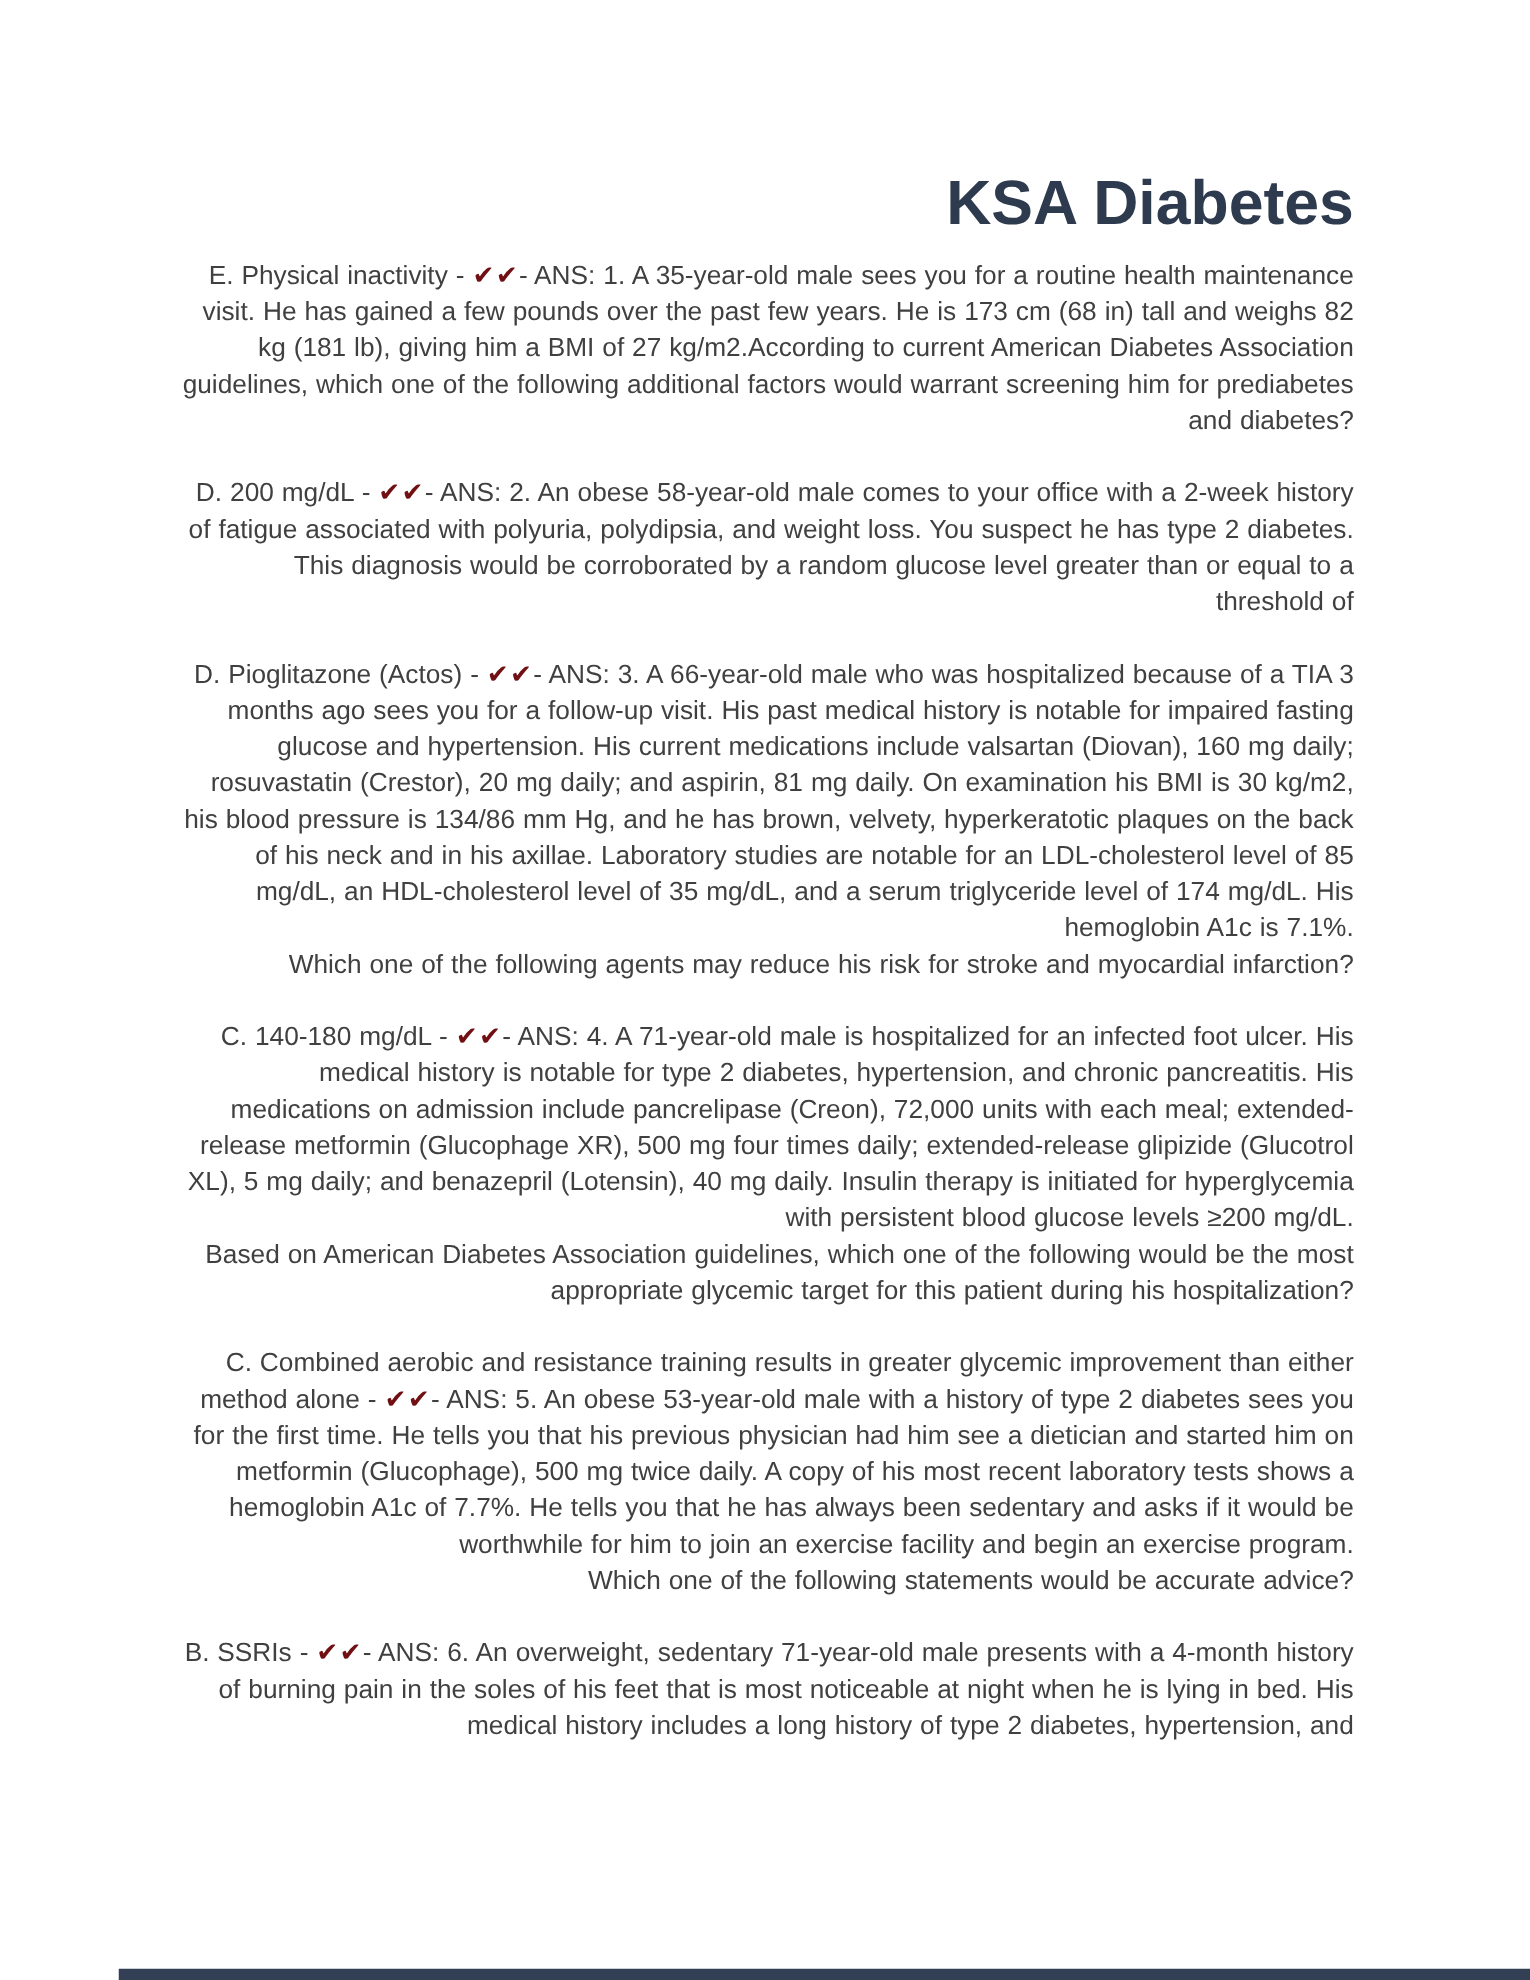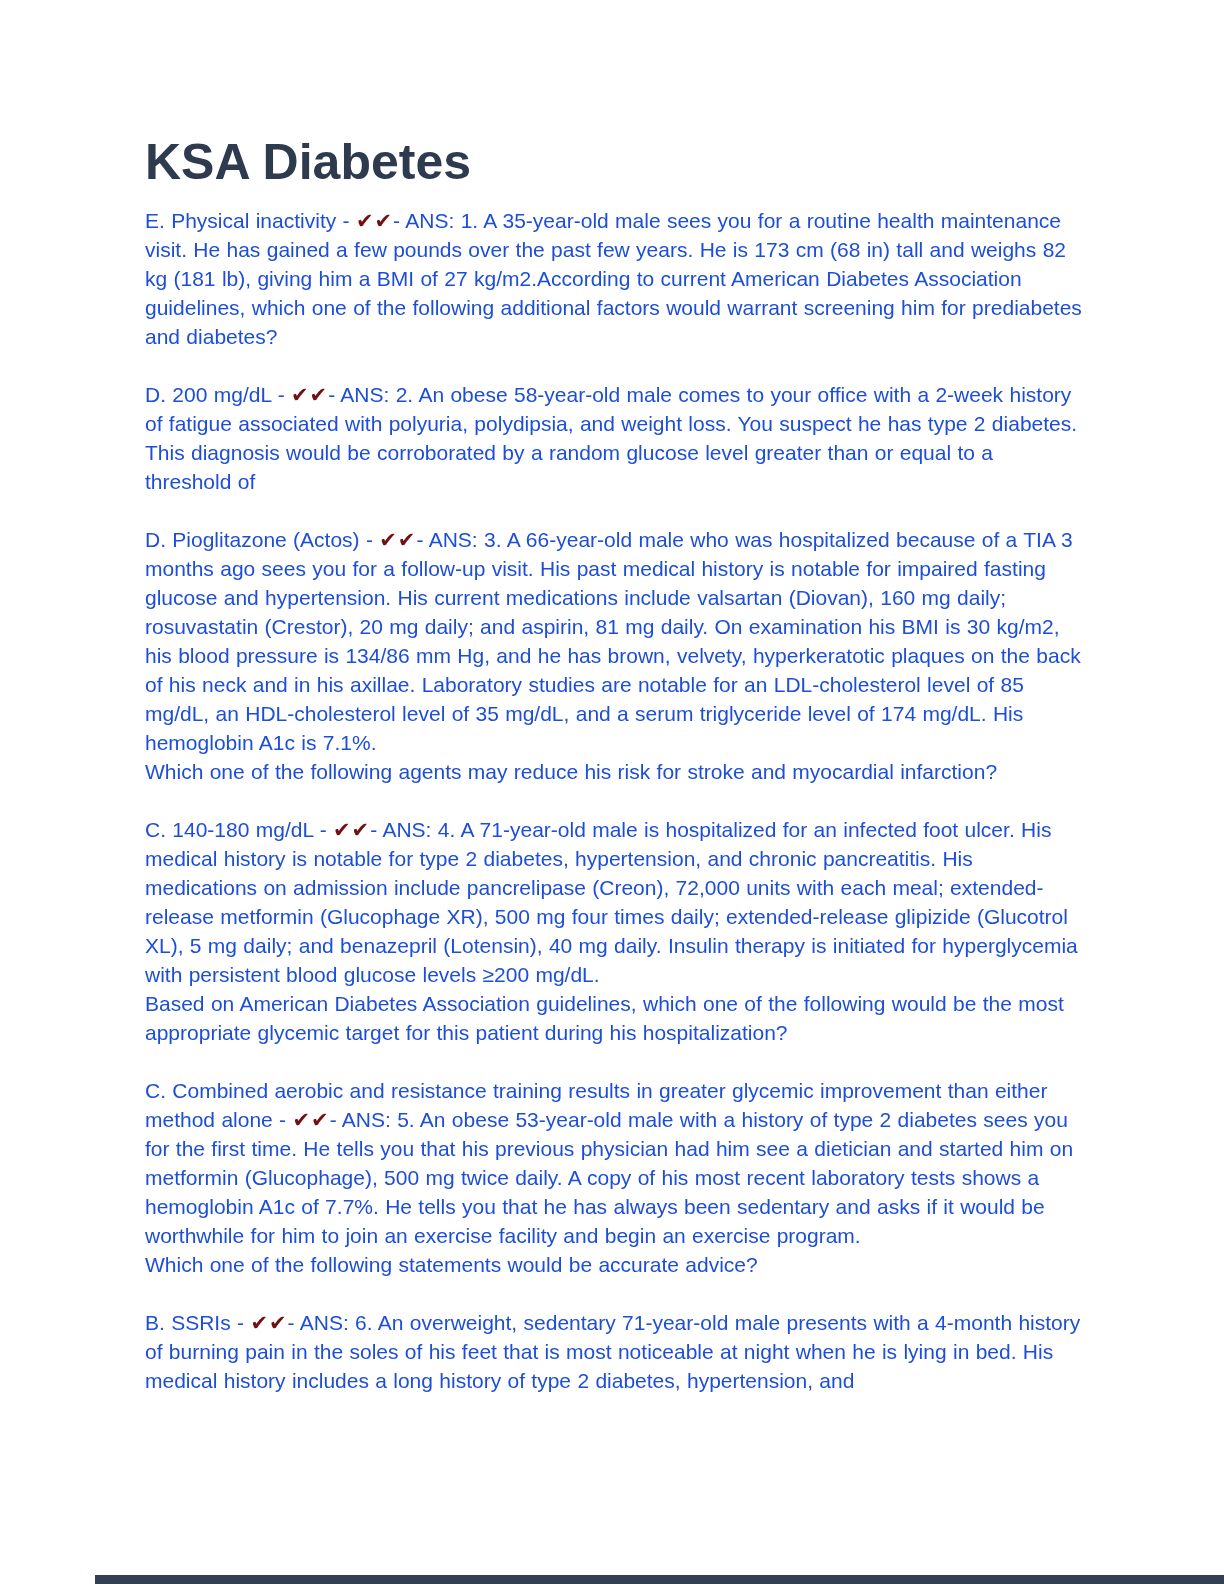--- a/index.html
+++ b/index.html
@@ -1,15 +1,15 @@
 <!DOCTYPE html>
 <html><head>
 <meta charset="utf-8">
 <style>
-  * { margin: 0; padding: 0; box-sizing: border-box; }
+  * { margin: 0; padding: 0; box-sizing: border-box; text-align: right; }
   html, body {
     width: 1224px;
     height: 1584px;
     background: #ffffff;
     overflow: hidden;
     font-family: "Liberation Sans", "DejaVu Sans", sans-serif;
   }
   .page {
     position: relative;
     width: 1224px;
@@ -33,21 +33,21 @@
   .para {
     font-size: 21px;
     line-height: 29px;
     color: #9b1412;
     margin: 0 0 29px 0;
     word-spacing: 0.5px;
   }
   .para .answer,
   .para .sep,
   .para .qbody {
-    color: #1d4ed8;
+    color: #404040;
     white-space: pre-wrap;
   }
   .para .check {
     color: #701013;
     font-weight: 700;
     letter-spacing: 1px;
   }
   .bottom-bar {
     position: absolute;
     left: 95px;

